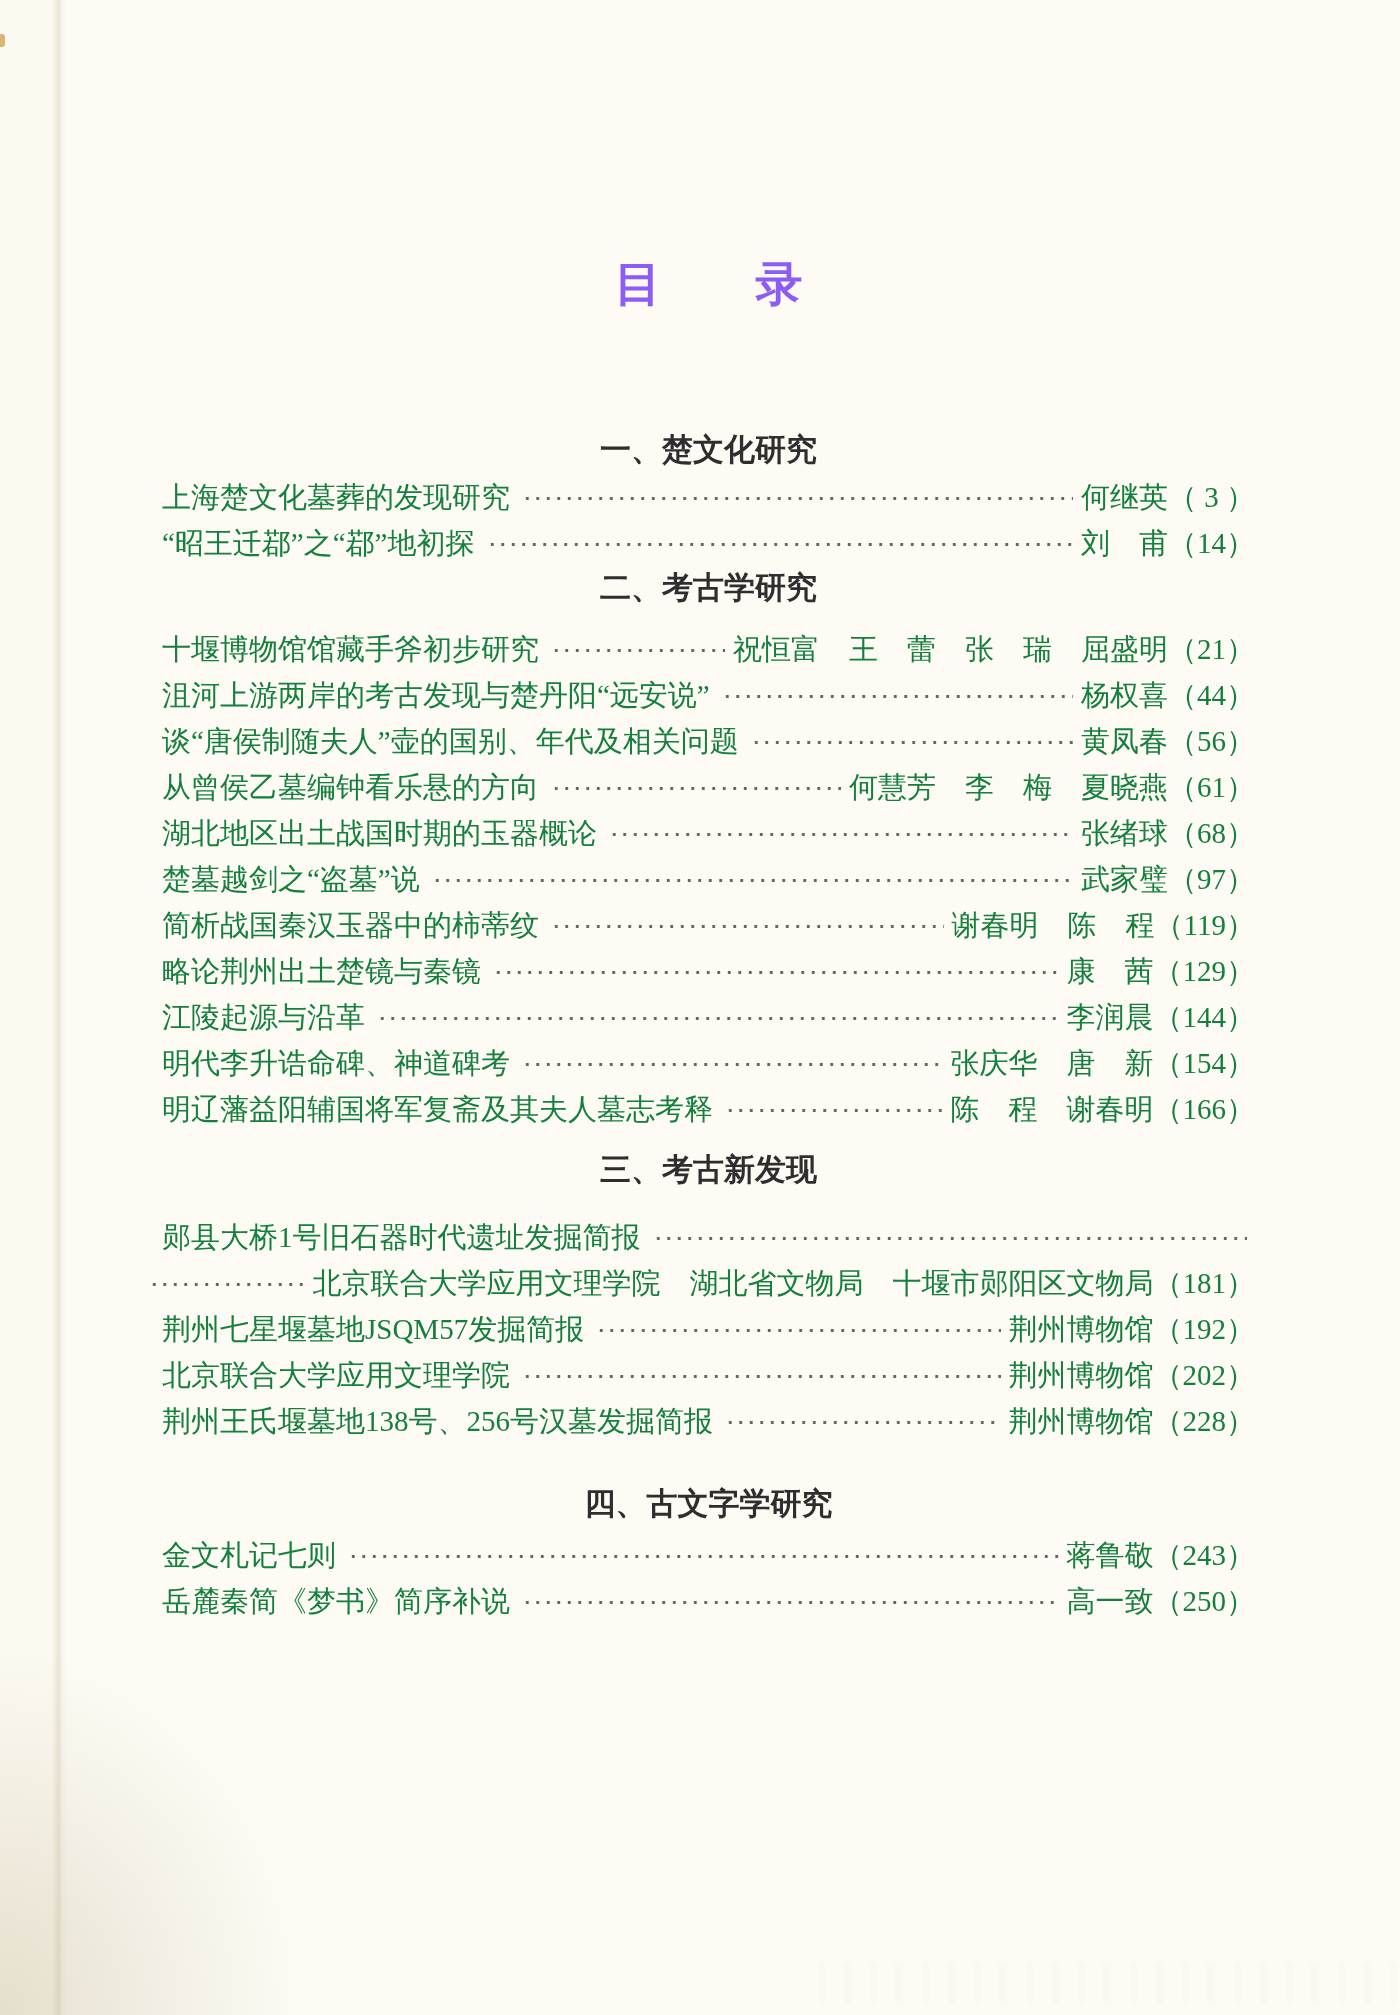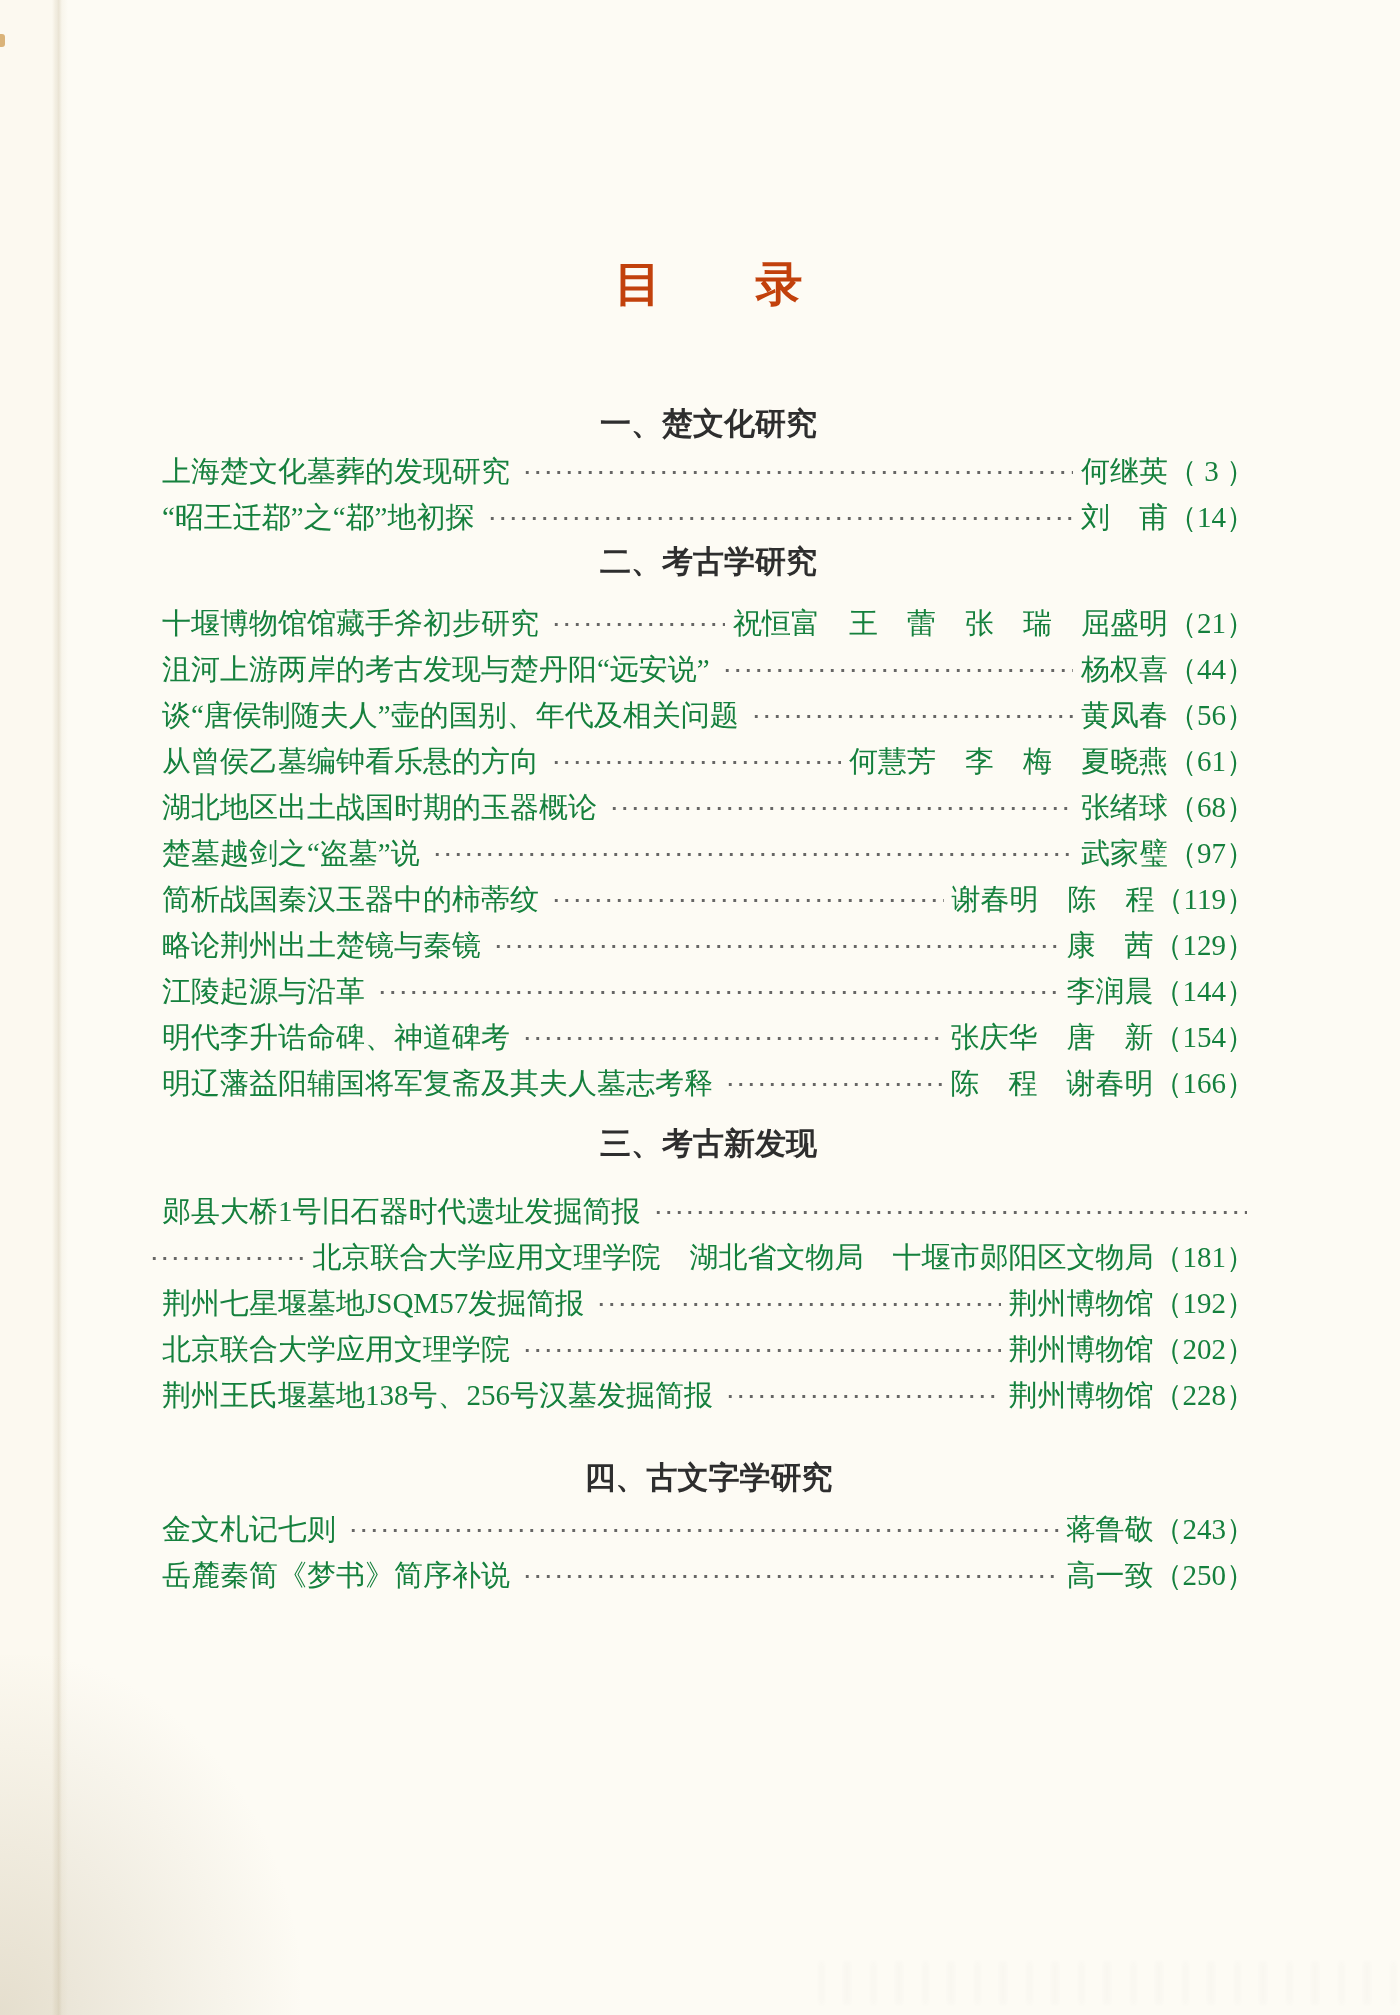--- a/index.html
+++ b/index.html
@@ -39,29 +39,29 @@
       rgba(125,125,125,0.08) 24px 30px, rgba(125,125,125,0) 30px 52px);
     filter:blur(2px);opacity:.45;
   }
   
   .content{
     position:absolute;left:162px;top:0;width:1093px;
     color:#3d3d3d;
   }
   .doc-title{
     margin-top:253px;height:62px;line-height:62px;
-    text-align:center;font-size:47px;font-weight:bold;color:#c2410c;
+    text-align:center;font-size:47px;font-weight:bold;color:#8b5cf6;
     font-family:"Liberation Serif","DejaVu Serif",serif;
   }
   .section-heading{
     height:42px;line-height:42px;text-align:center;
     font-size:31px;font-weight:bold;color:#2e2e2e;
     font-family:"Liberation Sans","DejaVu Sans",sans-serif;
   }
-  .s1 .section-heading{margin-top:88px;}
+  .s1 .section-heading{margin-top:114px;}
   .s1 .entries{margin-top:4px;}
   .s2 .section-heading{}
   .s2 .entries{margin-top:18px;text-align:right;}
   .s3 .section-heading{margin-top:16px;}
   .s3 .entries{margin-top:24px;}
   .s4 .section-heading{margin-top:38px;}
   .s4 .entries{margin-top:8px;}
   .entry-row{
     display:flex;align-items:center;height:46px;
     font-size:29px;white-space:nowrap;color:#15803d;

